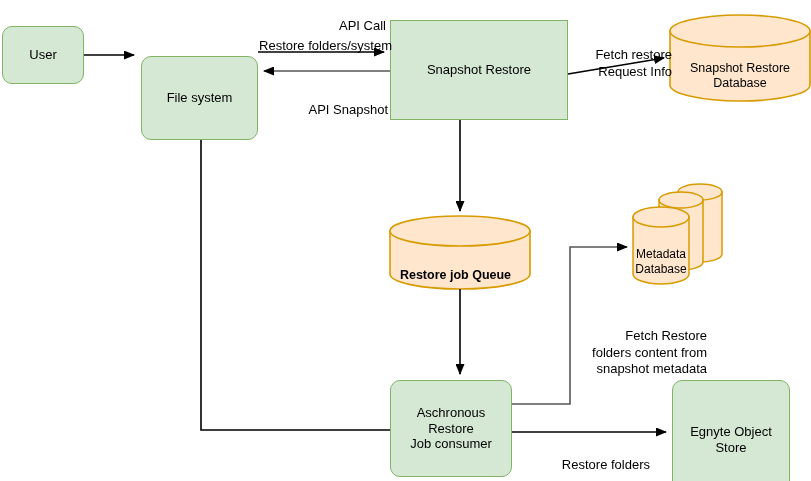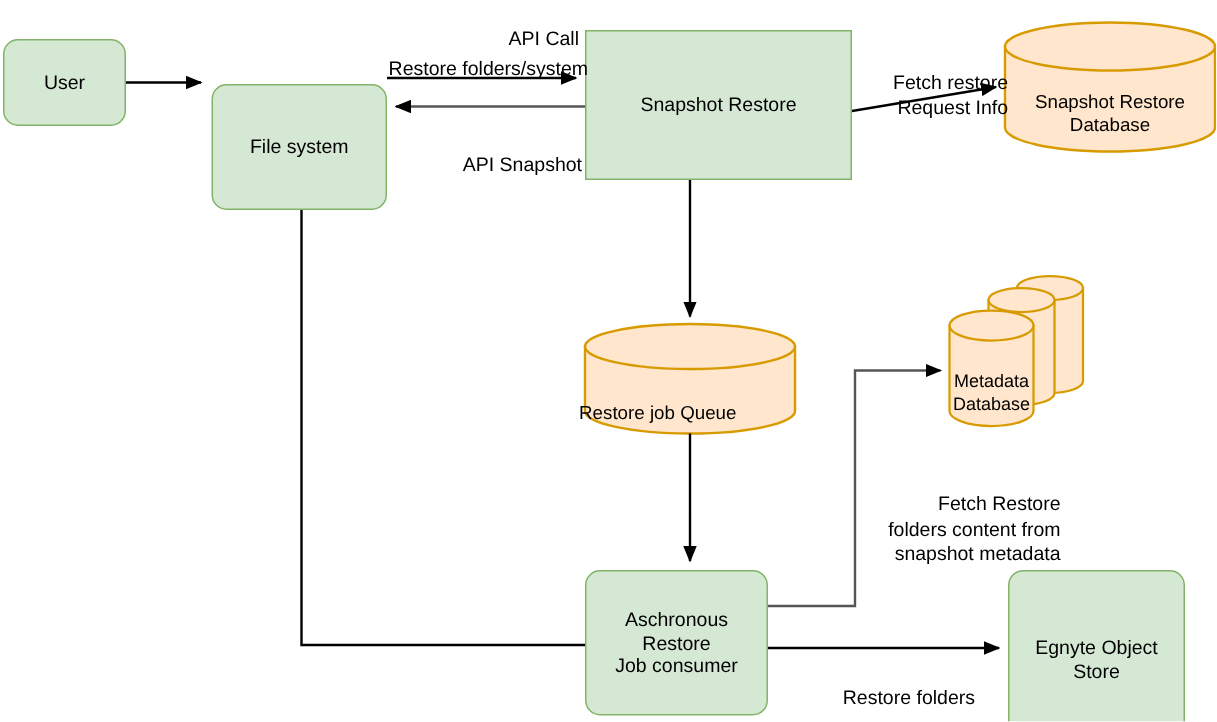--- a/index.html
+++ b/index.html
@@ -144,21 +144,21 @@
   <div class="node proc" style="left:672px; top:380px; width:118px; height:119px;">
     <span>Egnyte Object
 Store</span>
   </div>
 
   <div class="cyl-label" style="left:670px; top:46px; width:140px;">
     <span>Snapshot Restore
 Database</span>
   </div>
 
-  <div class="cyl-label" style="left:373px; top:253px; width:131px;">
+  <div class="cyl-label" style="left:390px; top:253px; width:131px;font-weight:bold;">
     <span>Restore job Queue</span>
   </div>
 
   <div class="cyl-label" style="left:628px; top:233px; width:66px; font-size:12px;">
     <span>Metadata
 Database</span>
   </div>
 
   <div class="edge-label" style="left:258px; top:2px; width:128px;">
     <span>API Call</span>

